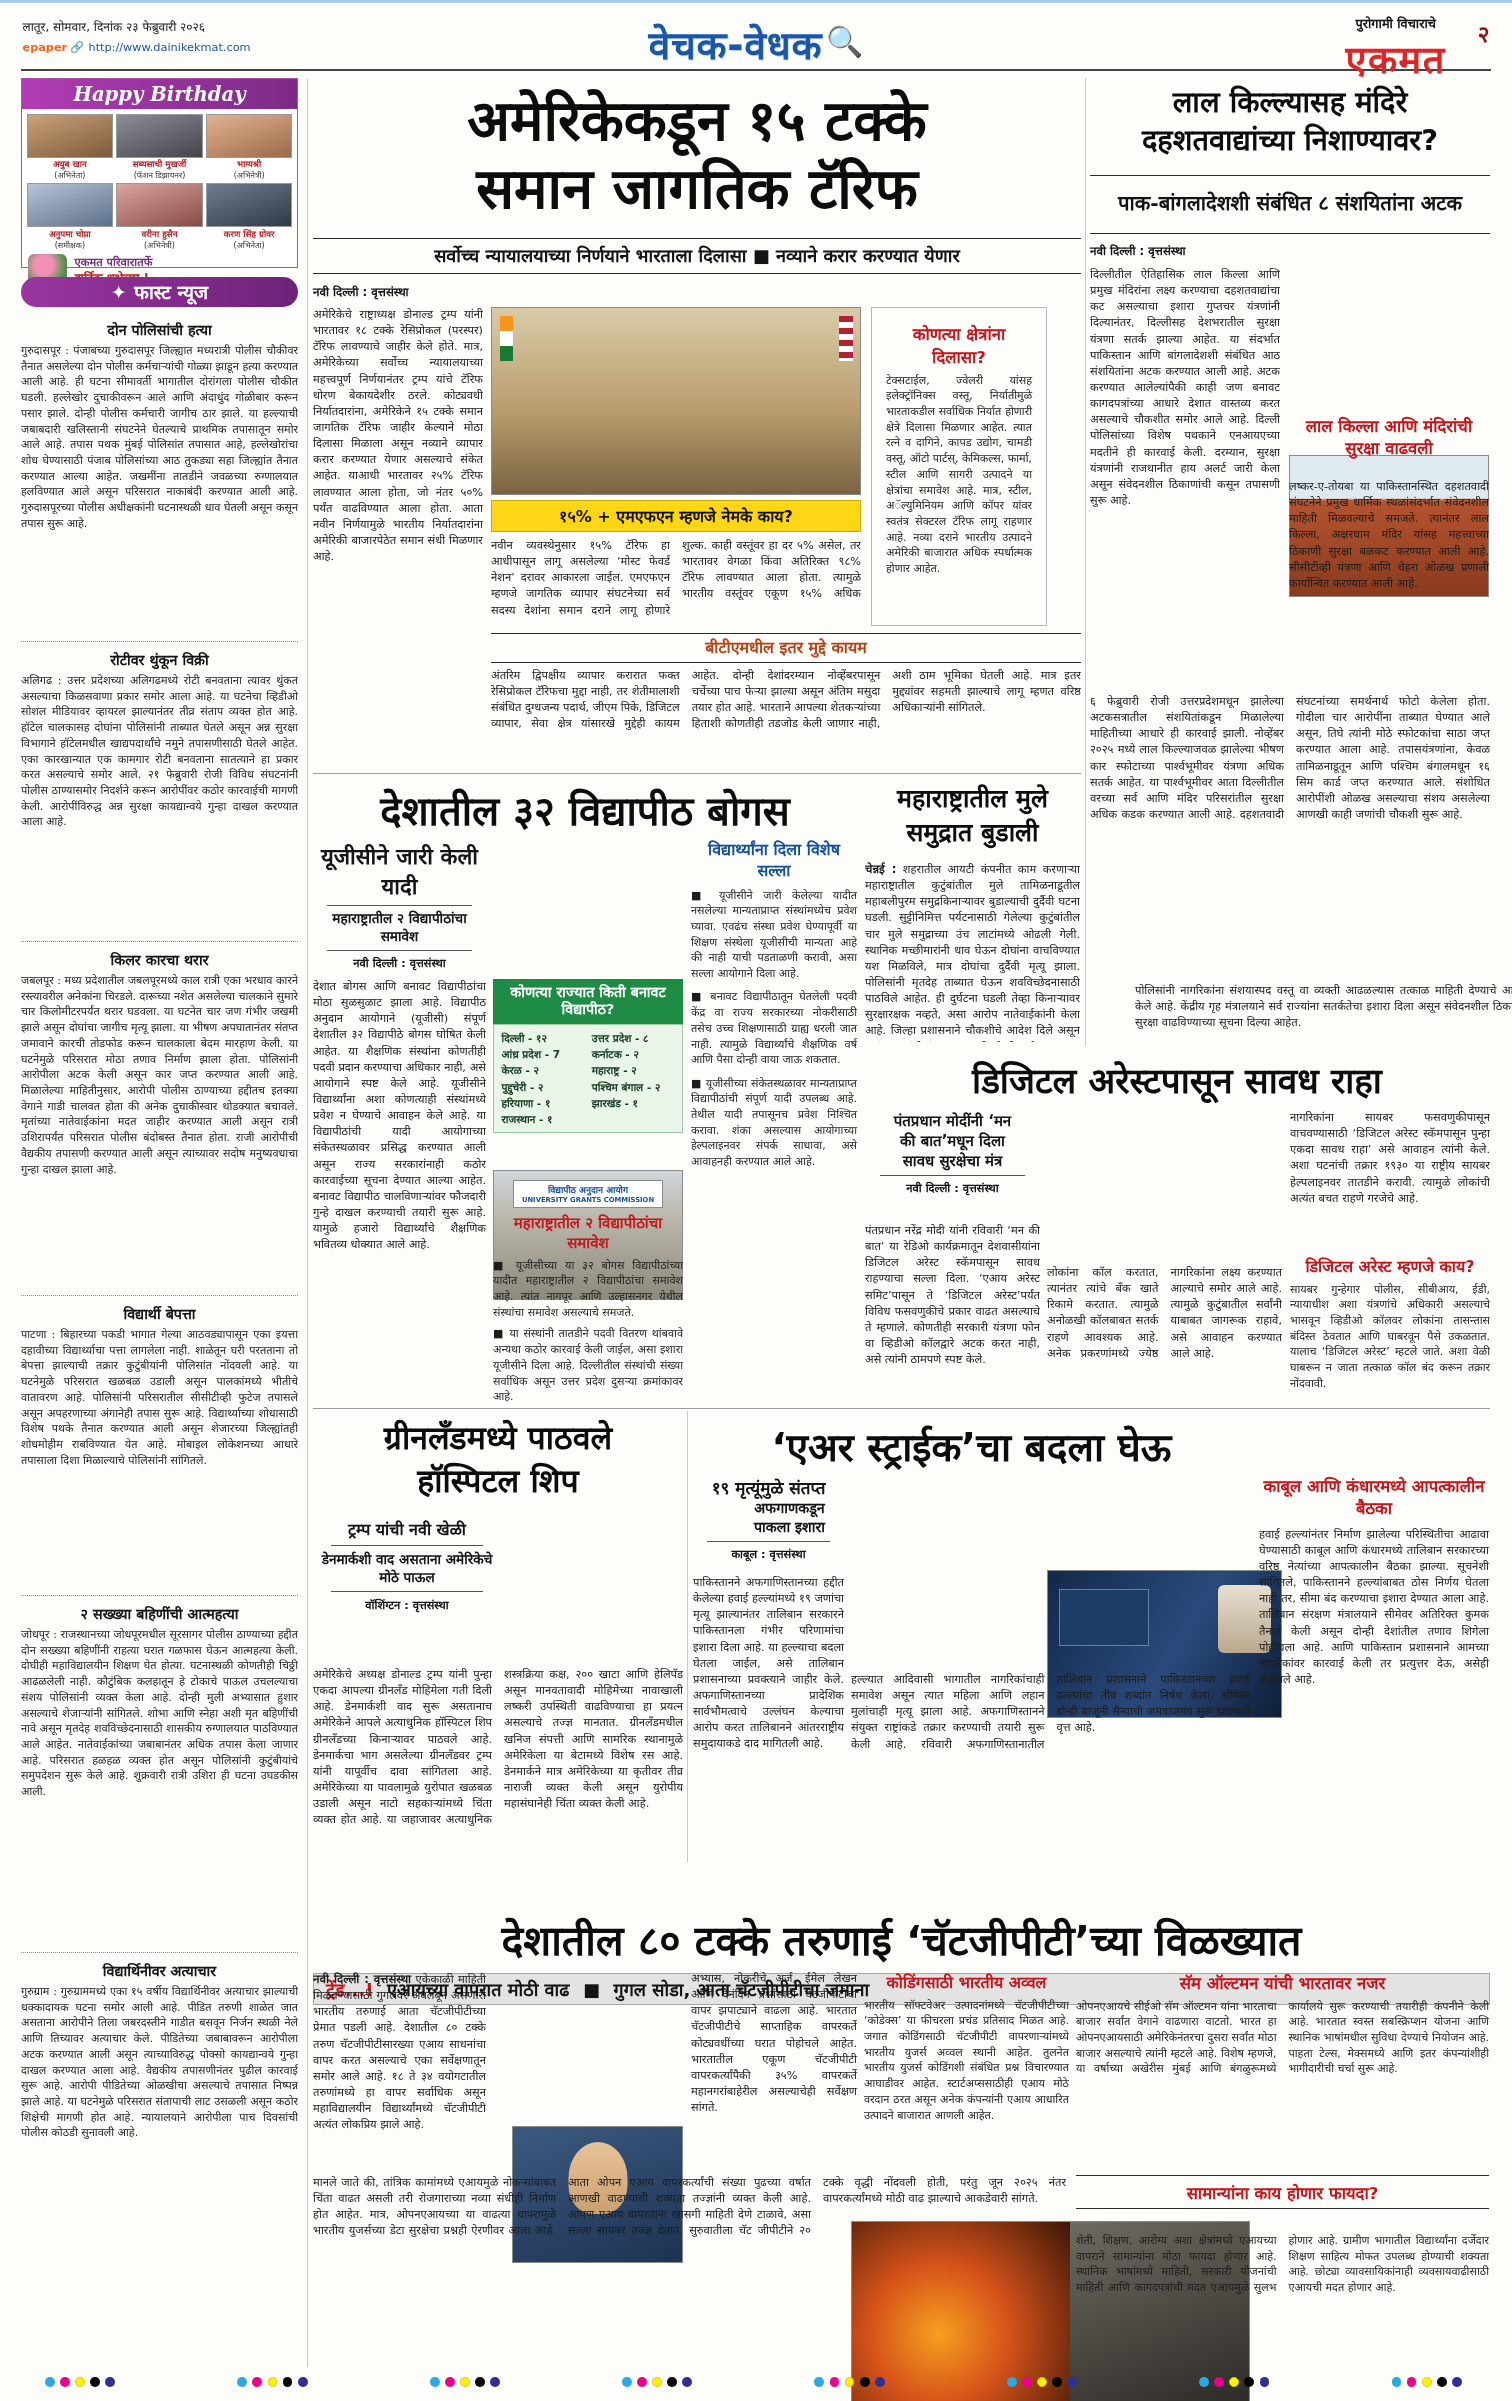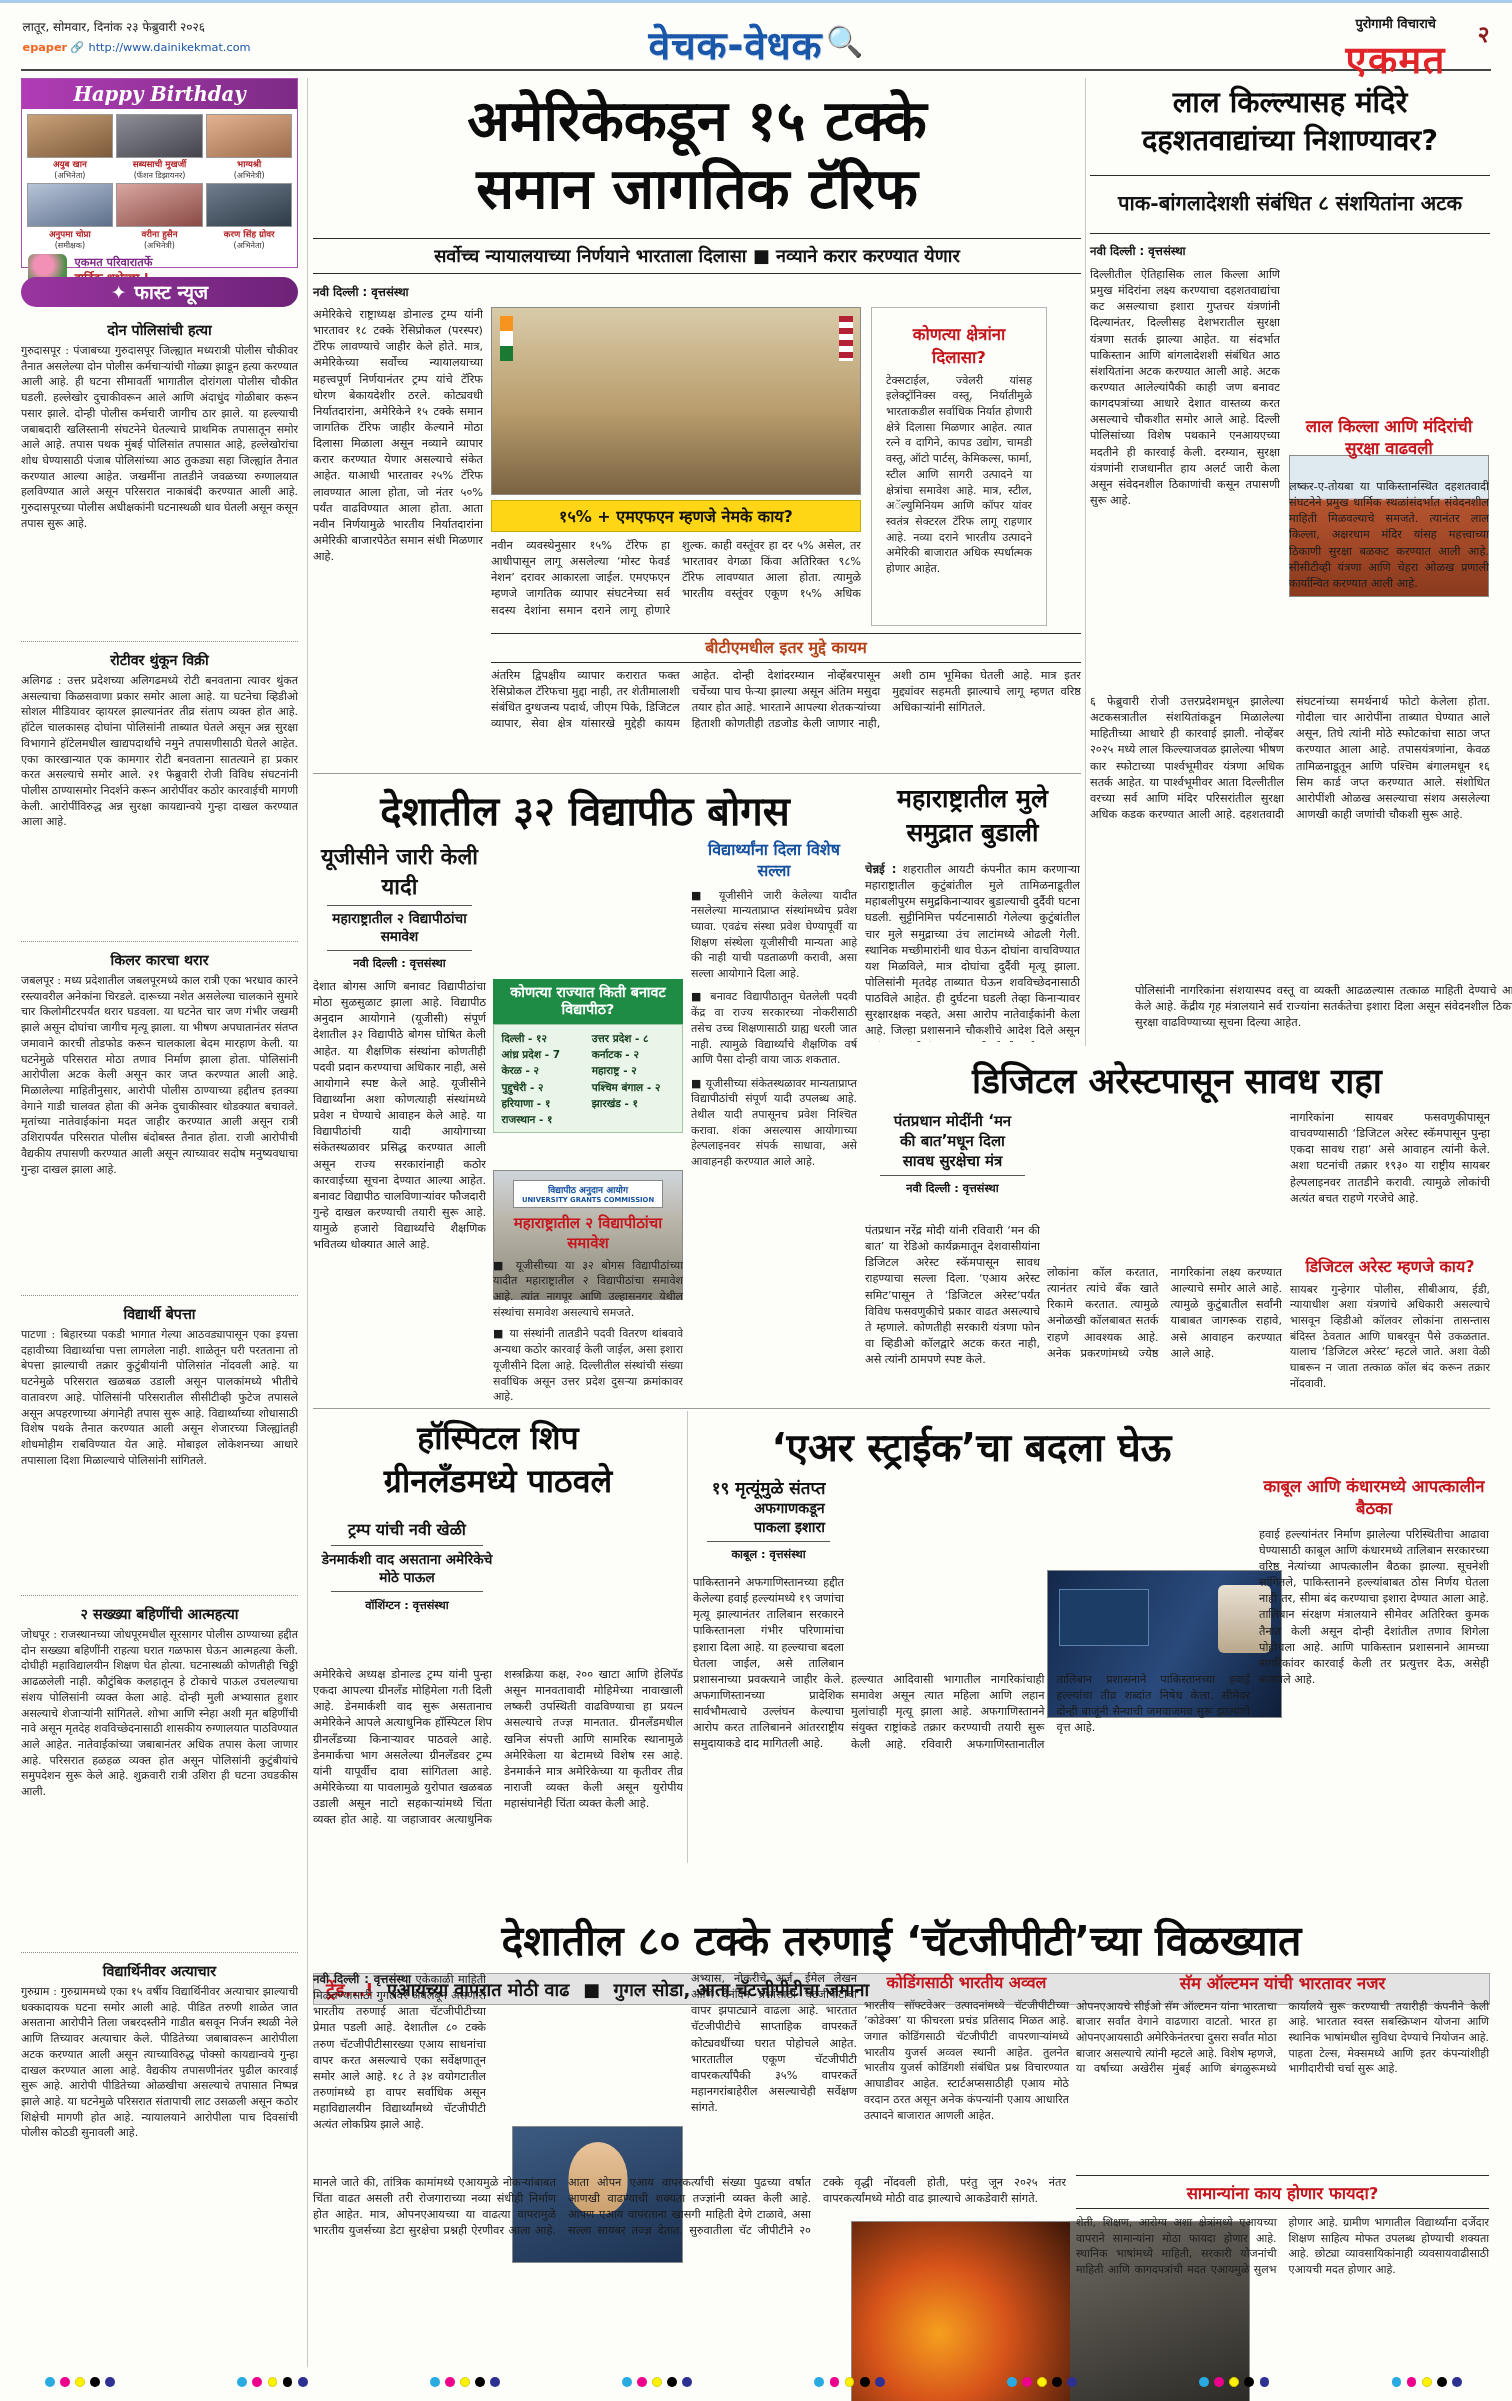--- a/index.html
+++ b/index.html
@@ -273,22 +273,22 @@
 
   <div class="abs jt clip" style="left:1290px;top:1107px;width:200px;height:140px;">नागरिकांना सायबर फसवणुकीपासून वाचवण्यासाठी ‘डिजिटल अरेस्ट स्कॅमपासून पुन्हा एकदा सावध राहा’ असे आवाहन त्यांनी केले. अशा घटनांची तक्रार १९३० या राष्ट्रीय सायबर हेल्पलाइनवर तातडीने करावी. त्यामुळे लोकांची अत्यंत बचत राहणे गरजेचे आहे.</div>
   <div class="abs clip" style="left:1290px;top:1252px;width:200px;height:149px;">
     <div class="rtitle" style="font-size:16px;margin-bottom:4.5px;">डिजिटल अरेस्ट म्हणजे काय?</div>
     <div class="jt sm">सायबर गुन्हेगार पोलीस, सीबीआय, ईडी, न्यायाधीश अशा यंत्रणांचे अधिकारी असल्याचे भासवून व्हिडीओ कॉलवर लोकांना तासन्तास बंदिस्त ठेवतात आणि घाबरवून पैसे उकळतात. यालाच ‘डिजिटल अरेस्ट’ म्हटले जाते. अशा वेळी घाबरून न जाता तत्काळ कॉल बंद करून तक्रार नोंदवावी.</div>
   </div>
 
   <div class="hline" style="left:313px;top:1405px;width:1177px;"></div>
 
   <div class="abs hl c" style="left:313px;top:1414px;width:370px;font-size:32px;line-height:1.35;">
+    <div>ग्रीनलँडमध्ये पाठवले</div>
     <div>हॉस्पिटल शिप</div>
-    <div>ग्रीनलँडमध्ये पाठवले</div>
   </div>
   <div class="abs c" style="left:313px;top:1515px;width:188px;">
     <div class="b" style="font-size:16px;">ट्रम्प यांची नवी खेळी</div>
     <div class="thinrule" style="margin:4.5px 18px;"></div>
     <div class="b" style="font-size:13.6px;line-height:1.35;">डेनमार्कशी वाद असताना अमेरिकेचे मोठे पाऊल</div>
     <div class="thinrule" style="margin:4.5px 18px;"></div>
     <div class="dateline" style="font-size:11.3px;">वॉशिंग्टन : वृत्तसंस्था</div>
   </div>
   <div class="abs photo" style="left:512px;top:1515px;width:171px;height:137px;background:linear-gradient(160deg,#3c5a80 0%,#1d3353 100%);">
     <div class="abs" style="left:50%;top:15px;transform:translateX(-50%);width:59px;height:72px;border-radius:50% 50% 40% 40%;background:linear-gradient(#e8c49a,#caa06e);"></div>
@@ -339,21 +339,21 @@
   </div>
 
   <div class="abs clip" style="left:1076px;top:1968px;width:413px;height:193px;">
     <div class="rtitle" style="font-size:16.6px;margin-bottom:4.5px;">सॅम ऑल्टमन यांची भारतावर नजर</div>
     <div class="jt cols2 sm">ओपनएआयचे सीईओ सॅम ऑल्टमन यांना भारताचा बाजार सर्वांत वेगाने वाढणारा वाटतो. भारत हा ओपनएआयसाठी अमेरिकेनंतरचा दुसरा सर्वांत मोठा बाजार असल्याचे त्यांनी म्हटले आहे. विशेष म्हणजे, या वर्षाच्या अखेरीस मुंबई आणि बंगळुरूमध्ये कार्यालये सुरू करण्याची तयारीही कंपनीने केली आहे. भारतात स्वस्त सबस्क्रिप्शन योजना आणि स्थानिक भाषांमधील सुविधा देण्याचे नियोजन आहे. पाहता टेल्स, मेक्समध्ये आणि इतर कंपन्यांशीही भागीदारीची चर्चा सुरू आहे.</div>
   </div>
 
   <div class="abs jt cols3 clip" style="left:313px;top:2172px;width:753px;height:188px;">मानले जाते की, तांत्रिक कामांमध्ये एआयमुळे नोकऱ्यांबाबत चिंता वाढत असली तरी रोजगाराच्या नव्या संधीही निर्माण होत आहेत. मात्र, ओपनएआयच्या या वाढत्या वापरामुळे भारतीय युजर्सच्या डेटा सुरक्षेचा प्रश्नही ऐरणीवर आला आहे. आता ओपन एआय वापरकर्त्यांची संख्या पुढच्या वर्षात आणखी वाढण्याची शक्यता तज्ज्ञांनी व्यक्त केली आहे. आपण एआय वापरताना खासगी माहिती देणे टाळावे, असा सल्ला सायबर तज्ज्ञ देतात. सुरुवातीला चॅट जीपीटीने २० टक्के वृद्धी नोंदवली होती, परंतु जून २०२५ नंतर वापरकर्त्यांमध्ये मोठी वाढ झाल्याचे आकडेवारी सांगते.</div>
 
   <div class="abs clip" style="left:1076px;top:2172px;width:413px;height:188px;">
-    <div class="rule-tb rtitle" style="font-size:16.6px;padding:4.5px 0;margin-bottom:6px;">सामान्यांना काय होणार फायदा?</div>
+    <div class="rule-tb rtitle" style="font-size:16.6px;padding:4.5px 0;margin-bottom:24px;">सामान्यांना काय होणार फायदा?</div>
     <div class="jt cols2 sm">शेती, शिक्षण, आरोग्य अशा क्षेत्रांमध्ये एआयच्या वापराने सामान्यांना मोठा फायदा होणार आहे. स्थानिक भाषांमध्ये माहिती, सरकारी योजनांची माहिती आणि कागदपत्रांची मदत एआयमुळे सुलभ होणार आहे. ग्रामीण भागातील विद्यार्थ्यांना दर्जेदार शिक्षण साहित्य मोफत उपलब्ध होण्याची शक्यता आहे. छोट्या व्यावसायिकांनाही व्यवसायवाढीसाठी एआयची मदत होणार आहे.</div>
   </div>
 
   <div class="abs regrow" style="left:45px;top:2372px;width:1422px;height:15px;">
     <div class="cluster"><span></span><span></span><span></span><span></span><span></span></div>
     <div class="cluster"><span></span><span></span><span></span><span></span><span></span></div>
     <div class="cluster"><span></span><span></span><span></span><span></span><span></span></div>
     <div class="cluster"><span></span><span></span><span></span><span></span><span></span></div>
     <div class="cluster"><span></span><span></span><span></span><span></span><span></span></div>
     <div class="cluster"><span></span><span></span><span></span><span></span><span></span></div>

